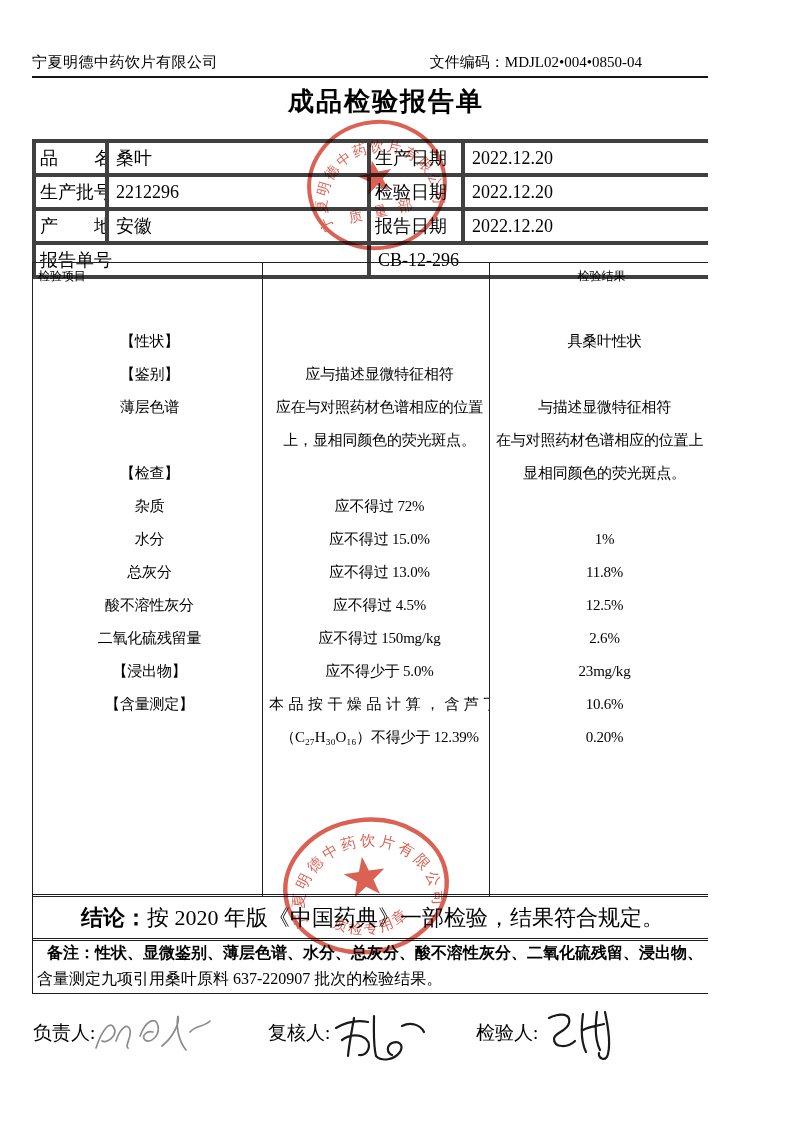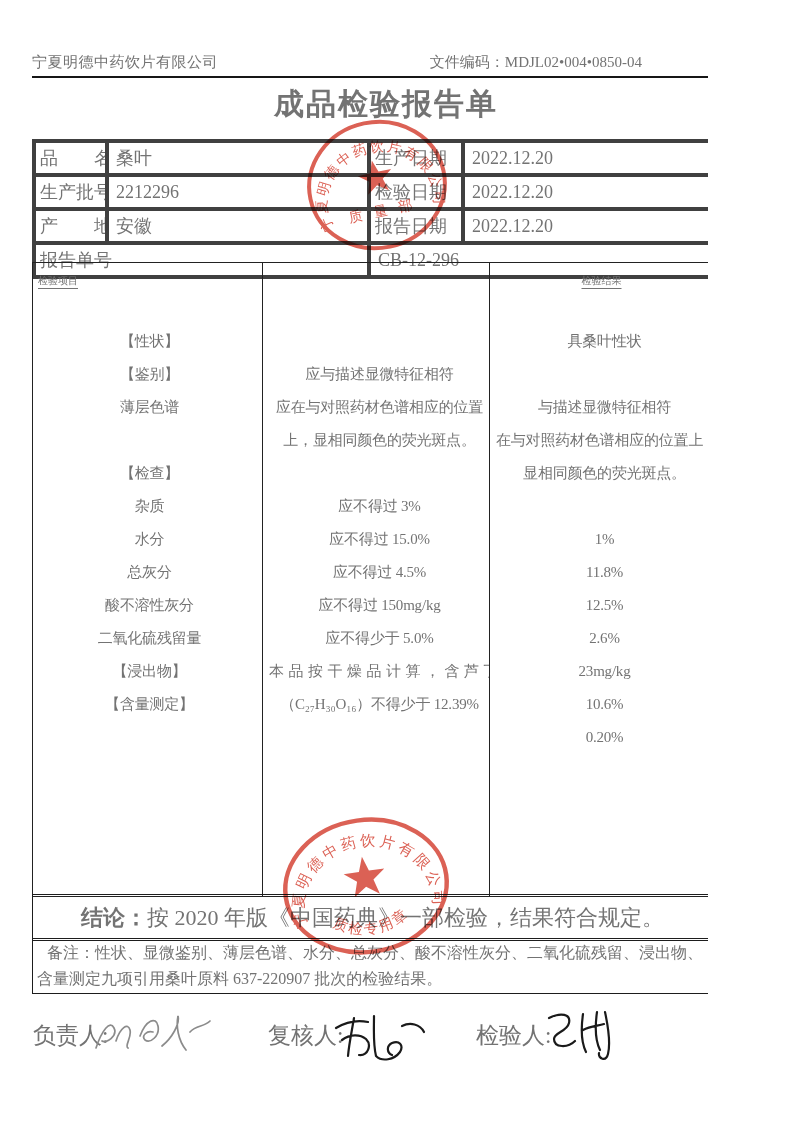--- a/index.html
+++ b/index.html
@@ -1,51 +1,51 @@
 <!DOCTYPE html>
 <html><head>
 <meta charset="utf-8">
 <style>
   html,body{margin:0;padding:0;background:#ffffff;}
   .page{position:relative;width:708px;height:1131px;background:#fff;overflow:hidden;
-        font-family:"Liberation Serif","DejaVu Serif",serif;color:#737373;}
+        font-family:"Liberation Serif","DejaVu Serif",serif;color:#000000;}
 
   .company{position:absolute;left:32px;top:53px;font-size:15px;letter-spacing:.5px;}
   .doccode{position:absolute;right:66px;top:53px;font-size:15px;}
   .hrule{position:absolute;left:32px;top:76px;width:738px;height:2px;background:#161616;}
   .title{position:absolute;left:16px;top:84px;width:740px;text-align:center;
-         font-size:30px;font-weight:bold;letter-spacing:2px;}
+         font-size:26px;font-weight:bold;letter-spacing:2px;}
 
   table.info{position:absolute;left:32px;top:139px;width:682px;border-collapse:collapse;table-layout:fixed;}
   table.info td{border:4px solid #404040;height:30px;font-size:18px;white-space:nowrap;overflow:hidden;
                 padding:0 2px 0 7px;font-weight:normal;}
   table.info td.lb{padding-left:4px;}
 
   .main{position:absolute;left:32px;top:262px;width:679px;height:633px;border:1px solid #222;}
   .mcol{position:absolute;top:0;height:100%;overflow:hidden;}
   #mcol1{left:0;width:229px;}
   #mcol2{left:229px;width:227px;border-left:1px solid #222;}
   #mcol3{left:456px;width:223px;border-left:1px solid #222;}
-  .mhead{position:absolute;top:11px;font-size:10px;text-decoration:underline;text-underline-offset:4px;}
+  .mhead{position:absolute;top:5px;font-size:12px;text-underline-offset:4px;}
   #mh1{left:5px;}
   #mh2,#mh3{left:0;width:100%;text-align:center;}
   .lines{position:absolute;top:62px;left:0;right:0;}
   .tline{height:33px;line-height:33px;font-size:15px;letter-spacing:-0.2px;white-space:nowrap;padding-left:6px;text-align:center;}
   #lines1 .tline{padding-left:4px;}
   .tline.wide{letter-spacing:4.5px;}
 
   .concl{position:absolute;left:32px;top:894px;width:679px;height:45px;border:1px solid #1d1d1d;
          text-align:center;font-size:22px;line-height:45px;white-space:nowrap;}
   .concl .clabel{font-weight:bold;}
   .remark{position:absolute;left:32px;top:938px;width:679px;height:54px;border:1px solid #1d1d1d;overflow:hidden;}
   .rline{white-space:nowrap;font-size:16px;line-height:26px;padding-left:4px;}
-  .rline.first{padding-left:14px;margin-top:1px;}
+  .rline.first{padding-left:14px;margin-top:1px;font-weight:bold;}
 
   .sigrow{position:absolute;left:32px;top:1008px;width:740px;height:70px;}
-  .siglabel{position:absolute;top:12px;font-size:23px;}
+  .siglabel{position:absolute;top:12px;font-size:19px;}
   #sl1{left:1px;} #sl2{left:236px;text-align:right;} #sl3{left:444px;}
   .sigsvg{position:absolute;}
   #sg1{left:58px;top:0px;} #sg2{left:296px;top:-2px;} #sg3{left:505px;top:-6px;}
 
   .stamp{position:absolute;mix-blend-mode:multiply;opacity:.87;}
   #stamp-top{left:300px;top:114px;}
   #stamp-bottom{left:276px;top:812px;}
   .stamp text{font-family:"Liberation Serif","DejaVu Serif",serif;}
 </style>
 </head>
@@ -110,22 +110,23 @@
           <div class="tline"></div>
         </div>
     </div>
     <div class="mcol" id="mcol2">
       <div class="lines" id="lines2">
           <div class="tline"></div>
           <div class="tline">应与描述显微特征相符</div>
           <div class="tline">应在与对照药材色谱相应的位置</div>
           <div class="tline">上，显相同颜色的荧光斑点。</div>
           <div class="tline"></div>
-          <div class="tline">应不得过 3%</div>
+          <div class="tline">应不得过 72%</div>
           <div class="tline">应不得过 15.0%</div>
+          <div class="tline">应不得过 13.0%</div>
           <div class="tline">应不得过 4.5%</div>
           <div class="tline">应不得过 150mg/kg</div>
           <div class="tline">应不得少于 5.0%</div>
           <div class="tline wide">本品按干燥品计算，含芦丁</div>
           <div class="tline">（C₂₇H₃₀O₁₆）不得少于 12.39%</div>
         </div>
     </div>
     <div class="mcol" id="mcol3">
       <div class="mhead" id="mh3">检验结果</div>
       <div class="lines" id="lines3">

